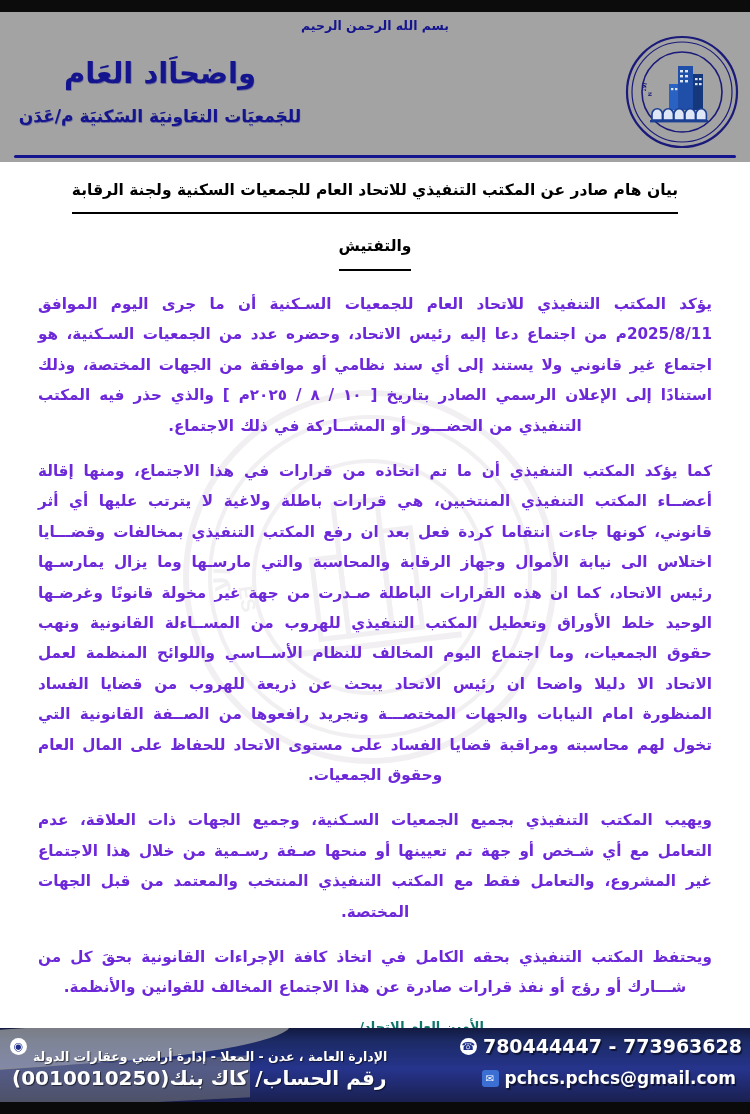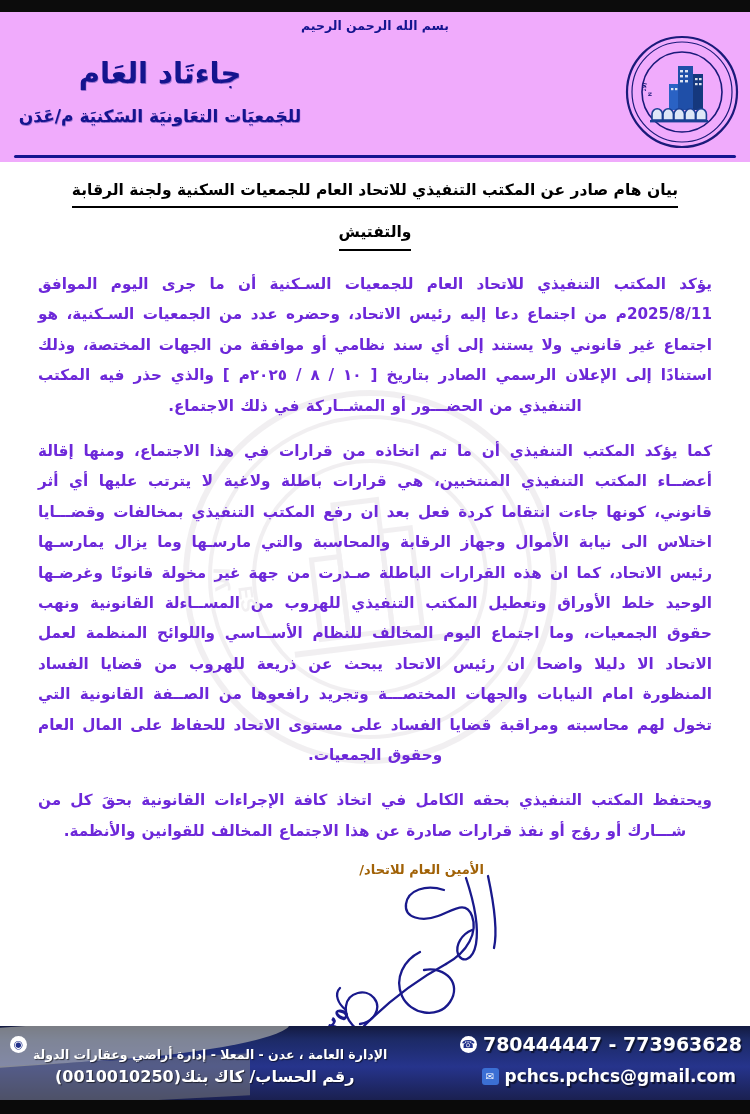--- a/index.html
+++ b/index.html
@@ -18,21 +18,21 @@
   }
   .topbar{height:12px;background:#0c0c0c;flex:0 0 auto;}
 
   
   .letterhead{
     position:relative;
     flex:0 0 auto;
     height:150px;
     padding:4px 12px 0 12px;
     box-sizing:border-box;
-    background:#f0abfc;
+    background:#a3a3a3;
   }
   .basmala{
     position:absolute;top:6px;left:0;right:0;
     text-align:center;
     font-size:12.5px;font-weight:700;color:#14148e;
     letter-spacing:0px;
   }
   .lh-grid{
     position:absolute;top:24px;left:10px;right:10px;bottom:14px;
     display:flex;align-items:center;justify-content:space-between;
@@ -93,25 +93,25 @@
   .watermark svg{width:100%;height:100%;}
 
   .title{
     position:relative;z-index:2;
     text-align:center;
     font-weight:700;font-size:15.5px;color:#000;
     line-height:1.9;
   }
   .title span{
     border-bottom:2px solid #000;
-    padding-bottom:1px;
+    padding-bottom:7px;
     display:inline-block;
     text-align:center;
   }
-  .title .t2{margin-top:10px;}
+  .title .t2{margin-top:18px;}
 
   .para{
     position:relative;z-index:2;
     text-align:justify;
     text-align-last:center;
     font-size:15.2px;
     font-weight:700;
     color:#6d28d9;
     line-height:2.0;
     margin:15px 4px 0 4px;
@@ -119,21 +119,21 @@
   }
   .para.first{margin-top:18px;}
 
   
   .sigzone{
     position:relative;z-index:2;
     height:190px;margin-top:16px;
   }
   .sig-title{
     position:absolute;top:0;right:232px;
-    font-size:13px;font-weight:700;color:#a16207;
+    font-size:13px;font-weight:700;color:#0f766e;
     white-space:nowrap;
   }
   .scribble{
     position:absolute;top:-2px;right:150px;
     width:250px;height:180px;pointer-events:none;
   }
   .scribble svg{width:100%;height:100%;}
 
   
   .footer{
@@ -166,22 +166,22 @@
     display:flex;align-items:center;justify-content:space-between;
     padding:0 14px 0 12px;height:34px;box-sizing:border-box;
   }
   .f-seg{display:flex;align-items:center;gap:6px;white-space:nowrap;}
   .f-ar{color:#fff;font-size:12.5px;font-weight:700;
         text-shadow:1px 1px 1px rgba(0,0,0,.6);margin-top:20px;}
   .f-num{color:#fff;font-size:19px;font-weight:700;direction:ltr;
          text-shadow:1.5px 1.5px 1px rgba(0,0,0,.55);}
   .f-mail{color:#fff;font-size:17px;font-weight:700;direction:ltr;
           text-shadow:1.5px 1.5px 1px rgba(0,0,0,.55);}
-  .f-acct{color:#fff;font-size:16px;font-weight:700;
-          text-shadow:1px 1px 1px rgba(0,0,0,.6);margin-left:43px;}
+  .f-acct{color:#fff;font-size:20px;font-weight:700;
+          text-shadow:1px 1px 1px rgba(0,0,0,.6);}
   .fi{
     width:17px;height:17px;border-radius:50%;
     background:#fff;color:#20308a;
     display:inline-flex;align-items:center;justify-content:center;
     font-size:11px;font-weight:700;flex:0 0 auto;
   }
   .fi.sq{border-radius:3px;background:#3b6fd4;color:#fff;font-size:10px;}
   .fi.ph{background:#fff;color:#20308a;}
   .botstrip{height:14px;background:#0a0a0a;}
 </style>
@@ -237,21 +237,21 @@
             <path d="M39 80 a5.2 5.2 0 0 1 10.4 0 v6 h-10.4 z" fill="#dfe7f7"></path>
             <path d="M50 80 a5.2 5.2 0 0 1 10.4 0 v6 h-10.4 z" fill="#dfe7f7"></path>
             <path d="M61 80 a5.2 5.2 0 0 1 10.4 0 v6 h-10.4 z" fill="#dfe7f7"></path>
             <path d="M72 80 a5.2 5.2 0 0 1 10.4 0 v6 h-10.4 z" fill="#dfe7f7"></path>
           </g>
           <rect x="26" y="86" width="58" height="2.4" fill="#1a3f93"></rect>
         </svg>
       </div>
 
       <div class="lh-ar">
-        <div class="a1">جاءتَاد العَام</div>
+        <div class="a1">واضحاَاد العَام</div>
         <div class="a2">للجَمعيَات التعَاونيَة السَكنيَة م/عَدَن</div>
       </div>
     </div>
 
     <div class="lh-rule"></div>
   </div>
 
   <div class="doc">
 
     <div class="watermark">
@@ -274,20 +274,21 @@
       </svg>
     </div>
 
     <div class="title">
       <div><span class="t1">بيان هام صادر عن المكتب التنفيذي للاتحاد العام للجمعيات السكنية ولجنة الرقابة</span></div>
       <div class="t2"><span>والتفتيش</span></div>
     </div>
 
     <p class="para first">يؤكد المكتب التنفيذي للاتحاد العام للجمعيات السـكنية أن ما جرى اليوم الموافق 2025/8/11م من اجتماع دعا إليه رئيس الاتحاد، وحضره عدد من الجمعيات السـكنية، هو اجتماع غير قانوني ولا يستند إلى أي سند نظامي أو موافقة من الجهات المختصة، وذلك استنادًا إلى الإعلان الرسمي الصادر بتاريخ [ ١٠ / ٨ / ٢٠٢٥م ] والذي حذر فيه المكتب التنفيذي من الحضـــور أو المشــاركة في ذلك الاجتماع.</p>
     <p class="para">كما يؤكد المكتب التنفيذي أن ما تم اتخاذه من قرارات في هذا الاجتماع، ومنها إقالة أعضــاء المكتب التنفيذي المنتخبين، هي قرارات باطلة ولاغية لا يترتب عليها أي أثر قانوني، كونها جاءت انتقاما كردة فعل بعد ان رفع المكتب التنفيذي بمخالفات وقضـــايا اختلاس الى نيابة الأموال وجهاز الرقابة والمحاسبة والتي مارسـها وما يزال يمارسـها رئيس الاتحاد، كما ان هذه القرارات الباطلة صـدرت من جهة غير مخولة قانونًا وغرضـها الوحيد خلط الأوراق وتعطيل المكتب التنفيذي للهروب من المســاءلة القانونية ونهب حقوق الجمعيات، وما اجتماع اليوم المخالف للنظام الأســاسي واللوائح المنظمة لعمل الاتحاد الا دليلا واضحا ان رئيس الاتحاد يبحث عن ذريعة للهروب من قضايا الفساد المنظورة امام النيابات والجهات المختصـــة وتجريد رافعوها من الصــفة القانونية التي تخول لهم محاسبته ومراقبة قضايا الفساد على مستوى الاتحاد للحفاظ على المال العام وحقوق الجمعيات.</p>
+    <p class="para">ويهيب المكتب التنفيذي بجميع الجمعيات السـكنية، وجميع الجهات ذات العلاقة، عدم التعامل مع أي شـخص أو جهة تم تعيينها أو منحها صـفة رسـمية من خلال هذا الاجتماع غير المشروع، والتعامل فقط مع المكتب التنفيذي المنتخب والمعتمد من قبل الجهات المختصة.</p>
     <p class="para">ويحتفظ المكتب التنفيذي بحقه الكامل في اتخاذ كافة الإجراءات القانونية بحقَ كل من شـــارك أو رؤج أو نفذ قرارات صادرة عن هذا الاجتماع المخالف للقوانين والأنظمة.</p>
 
     <div class="sigzone">
 
       <div class="sig-title">الأمين العام للاتحاد/</div>
 
       <div class="scribble">
         <svg viewBox="0 0 250 180" xmlns="http://www.w3.org/2000/svg">
           <g fill="none" stroke="#19198c" stroke-width="2.3" stroke-linecap="round">
             <path d="M150 18 C158 42 163 66 160 84 C157 100 146 104 142 94 C139 85 146 74 156 70"></path>

